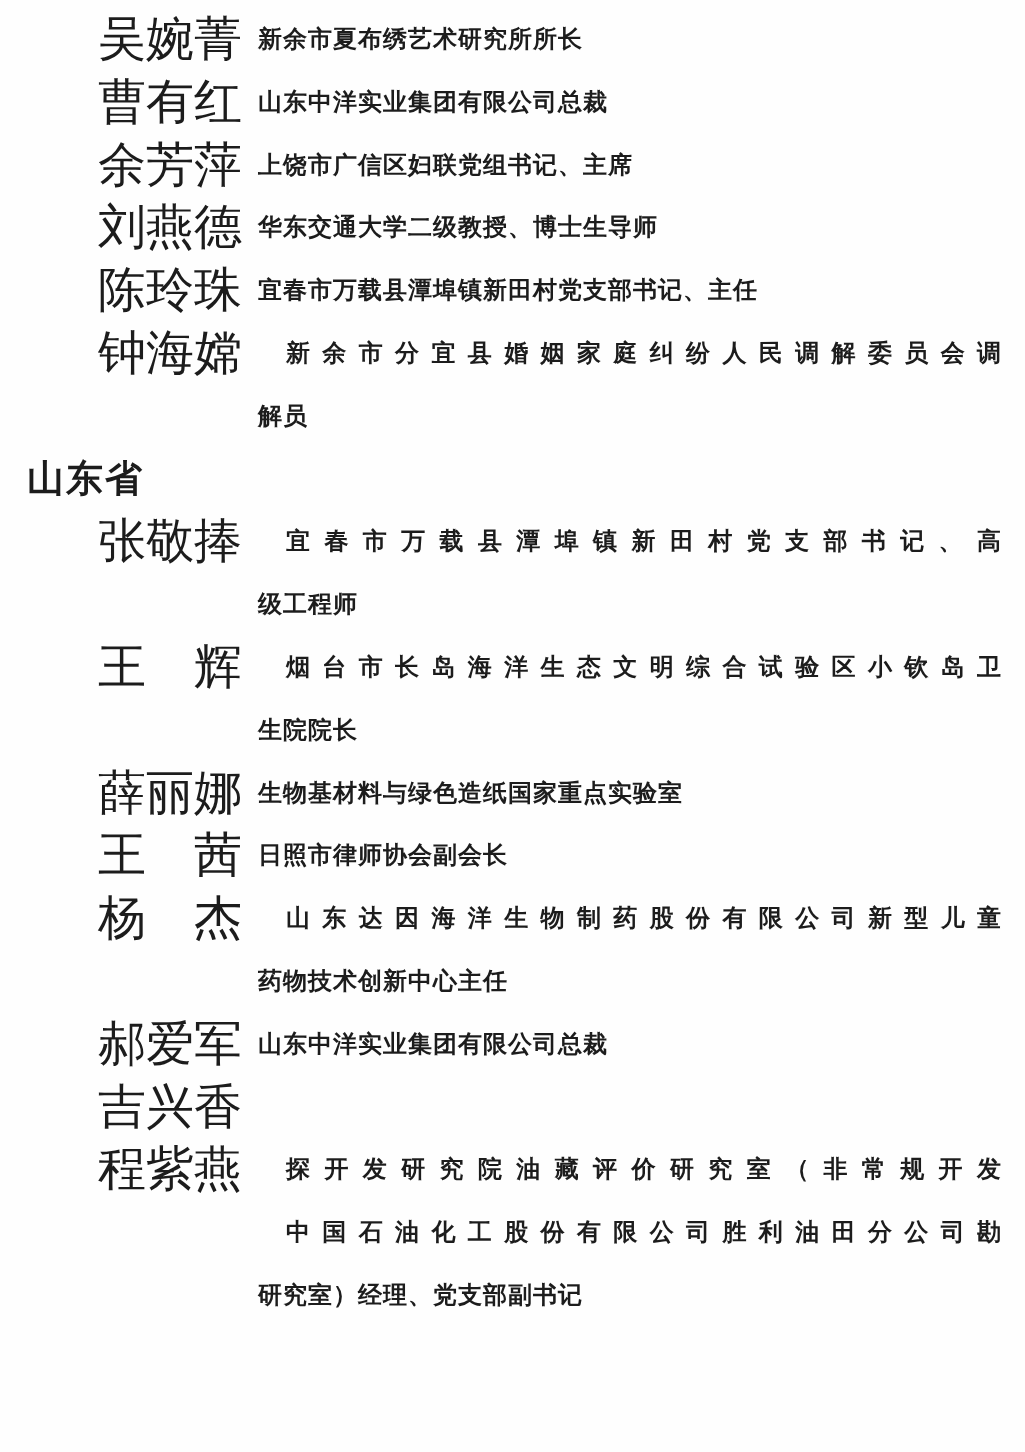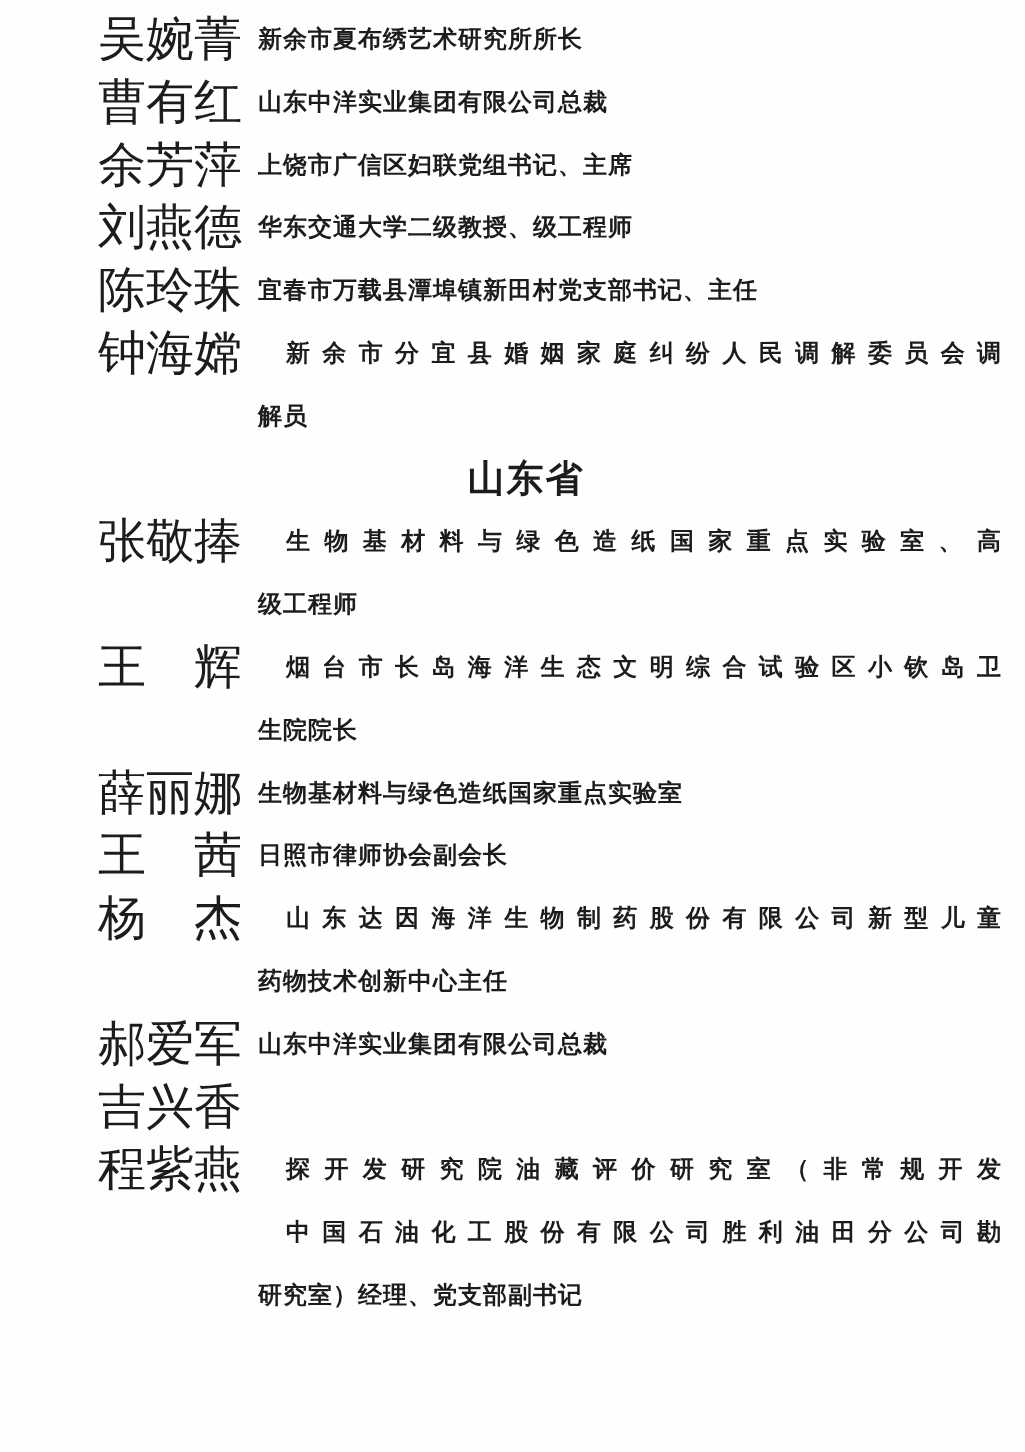--- a/index.html
+++ b/index.html
@@ -48,21 +48,20 @@
     text-justify: inter-character;
     margin-left: 28px;
   }
   .section-header {
     padding-left: 27px;
     font-family: "Liberation Sans", "DejaVu Sans", sans-serif;
     font-weight: bold;
     font-size: 37px;
     line-height: 62.8px;
     letter-spacing: 2px;
-    text-align: center;
   }
 </style>
 </head>
 <body>
 
 <div id="page" style="background: rgb(254, 254, 254); color: rgb(28, 28, 28);">
     <div class="entry">
     <div class="name">吴婉菁</div>
     <div class="desc">
         <div class="line">新余市夏布绣艺术研究所所长</div>
@@ -76,41 +75,41 @@
   </div>
     <div class="entry">
     <div class="name">余芳萍</div>
     <div class="desc">
         <div class="line">上饶市广信区妇联党组书记、主席</div>
       </div>
   </div>
     <div class="entry">
     <div class="name">刘燕德</div>
     <div class="desc">
-        <div class="line">华东交通大学二级教授、级工程师</div>
+        <div class="line">华东交通大学二级教授、博士生导师</div>
       </div>
   </div>
     <div class="entry">
     <div class="name">陈玲珠</div>
     <div class="desc">
         <div class="line">宜春市万载县潭埠镇新田村党支部书记、主任</div>
       </div>
   </div>
     <div class="entry">
     <div class="name">钟海嫦</div>
     <div class="desc">
         <div class="line stretch">新余市分宜县婚姻家庭纠纷人民调解委员会调</div>
         <div class="line">解员</div>
       </div>
   </div>
     <div class="section-header">山东省</div>
     <div class="entry">
     <div class="name">张敬捧</div>
     <div class="desc">
-        <div class="line stretch">生物基材料与绿色造纸国家重点实验室、高</div>
+        <div class="line stretch">宜春市万载县潭埠镇新田村党支部书记、高</div>
         <div class="line">级工程师</div>
       </div>
   </div>
     <div class="entry">
     <div class="name">王　辉</div>
     <div class="desc">
         <div class="line stretch">烟台市长岛海洋生态文明综合试验区小钦岛卫</div>
         <div class="line">生院院长</div>
       </div>
   </div>

